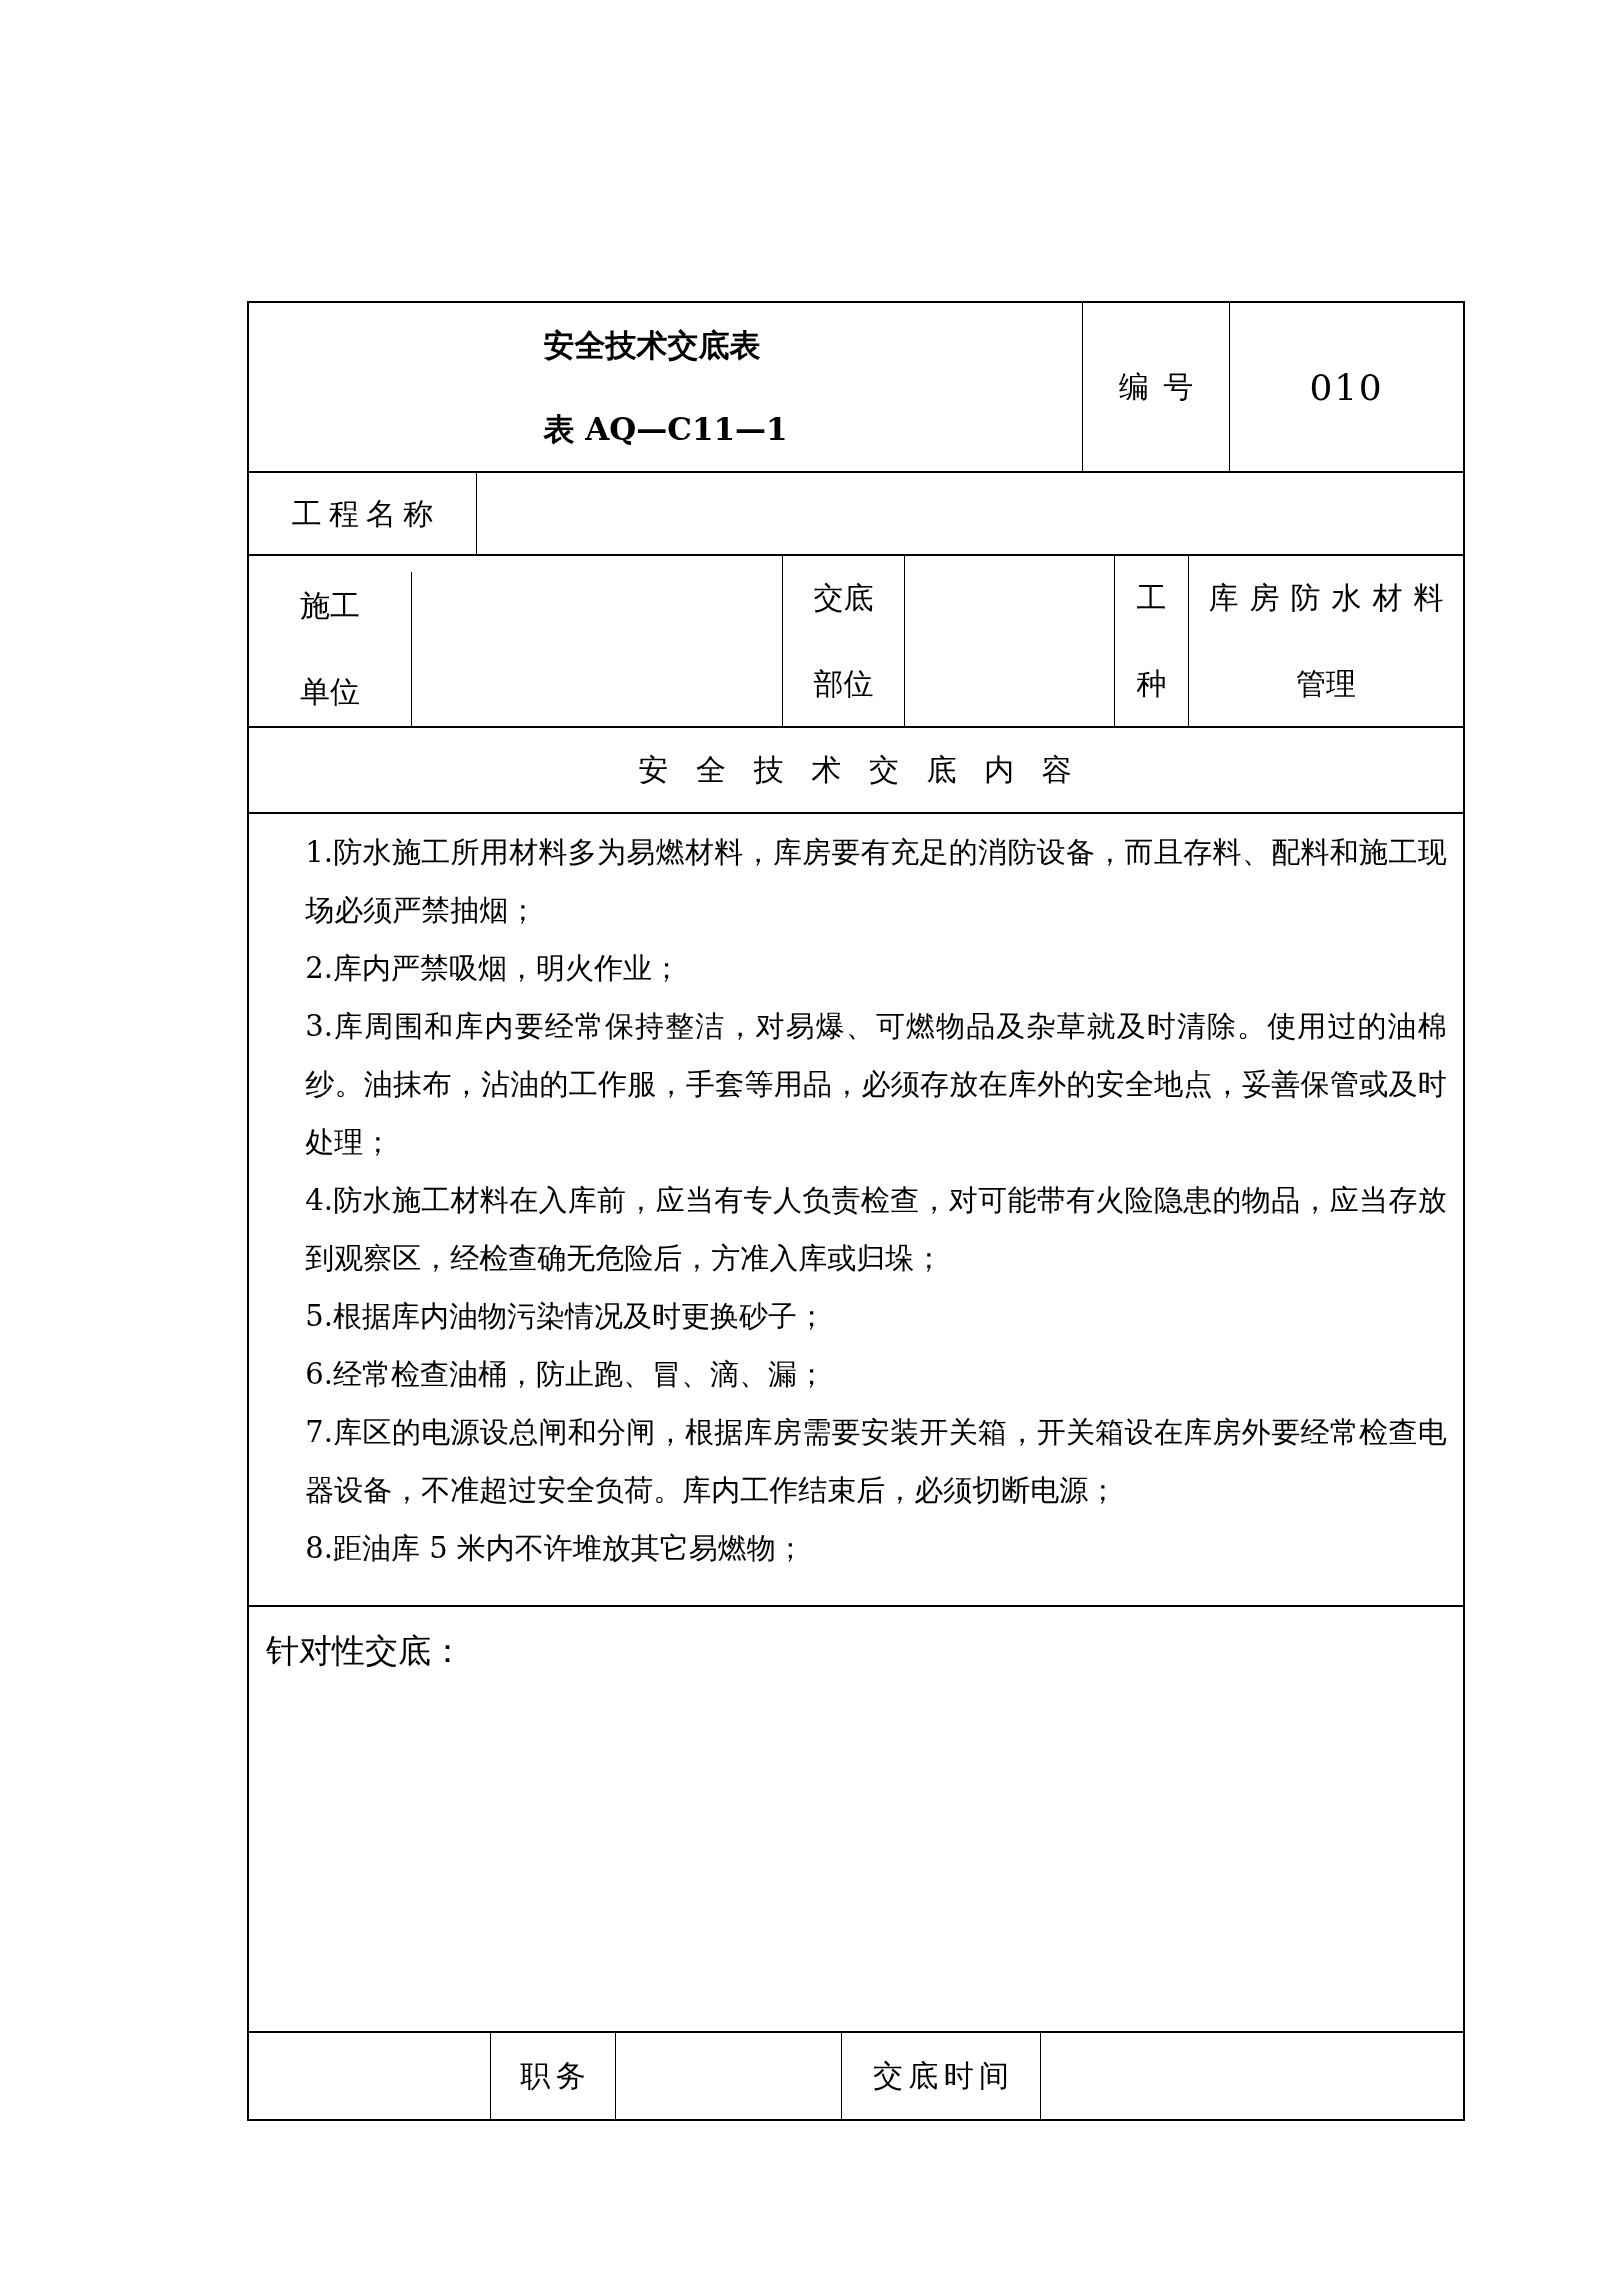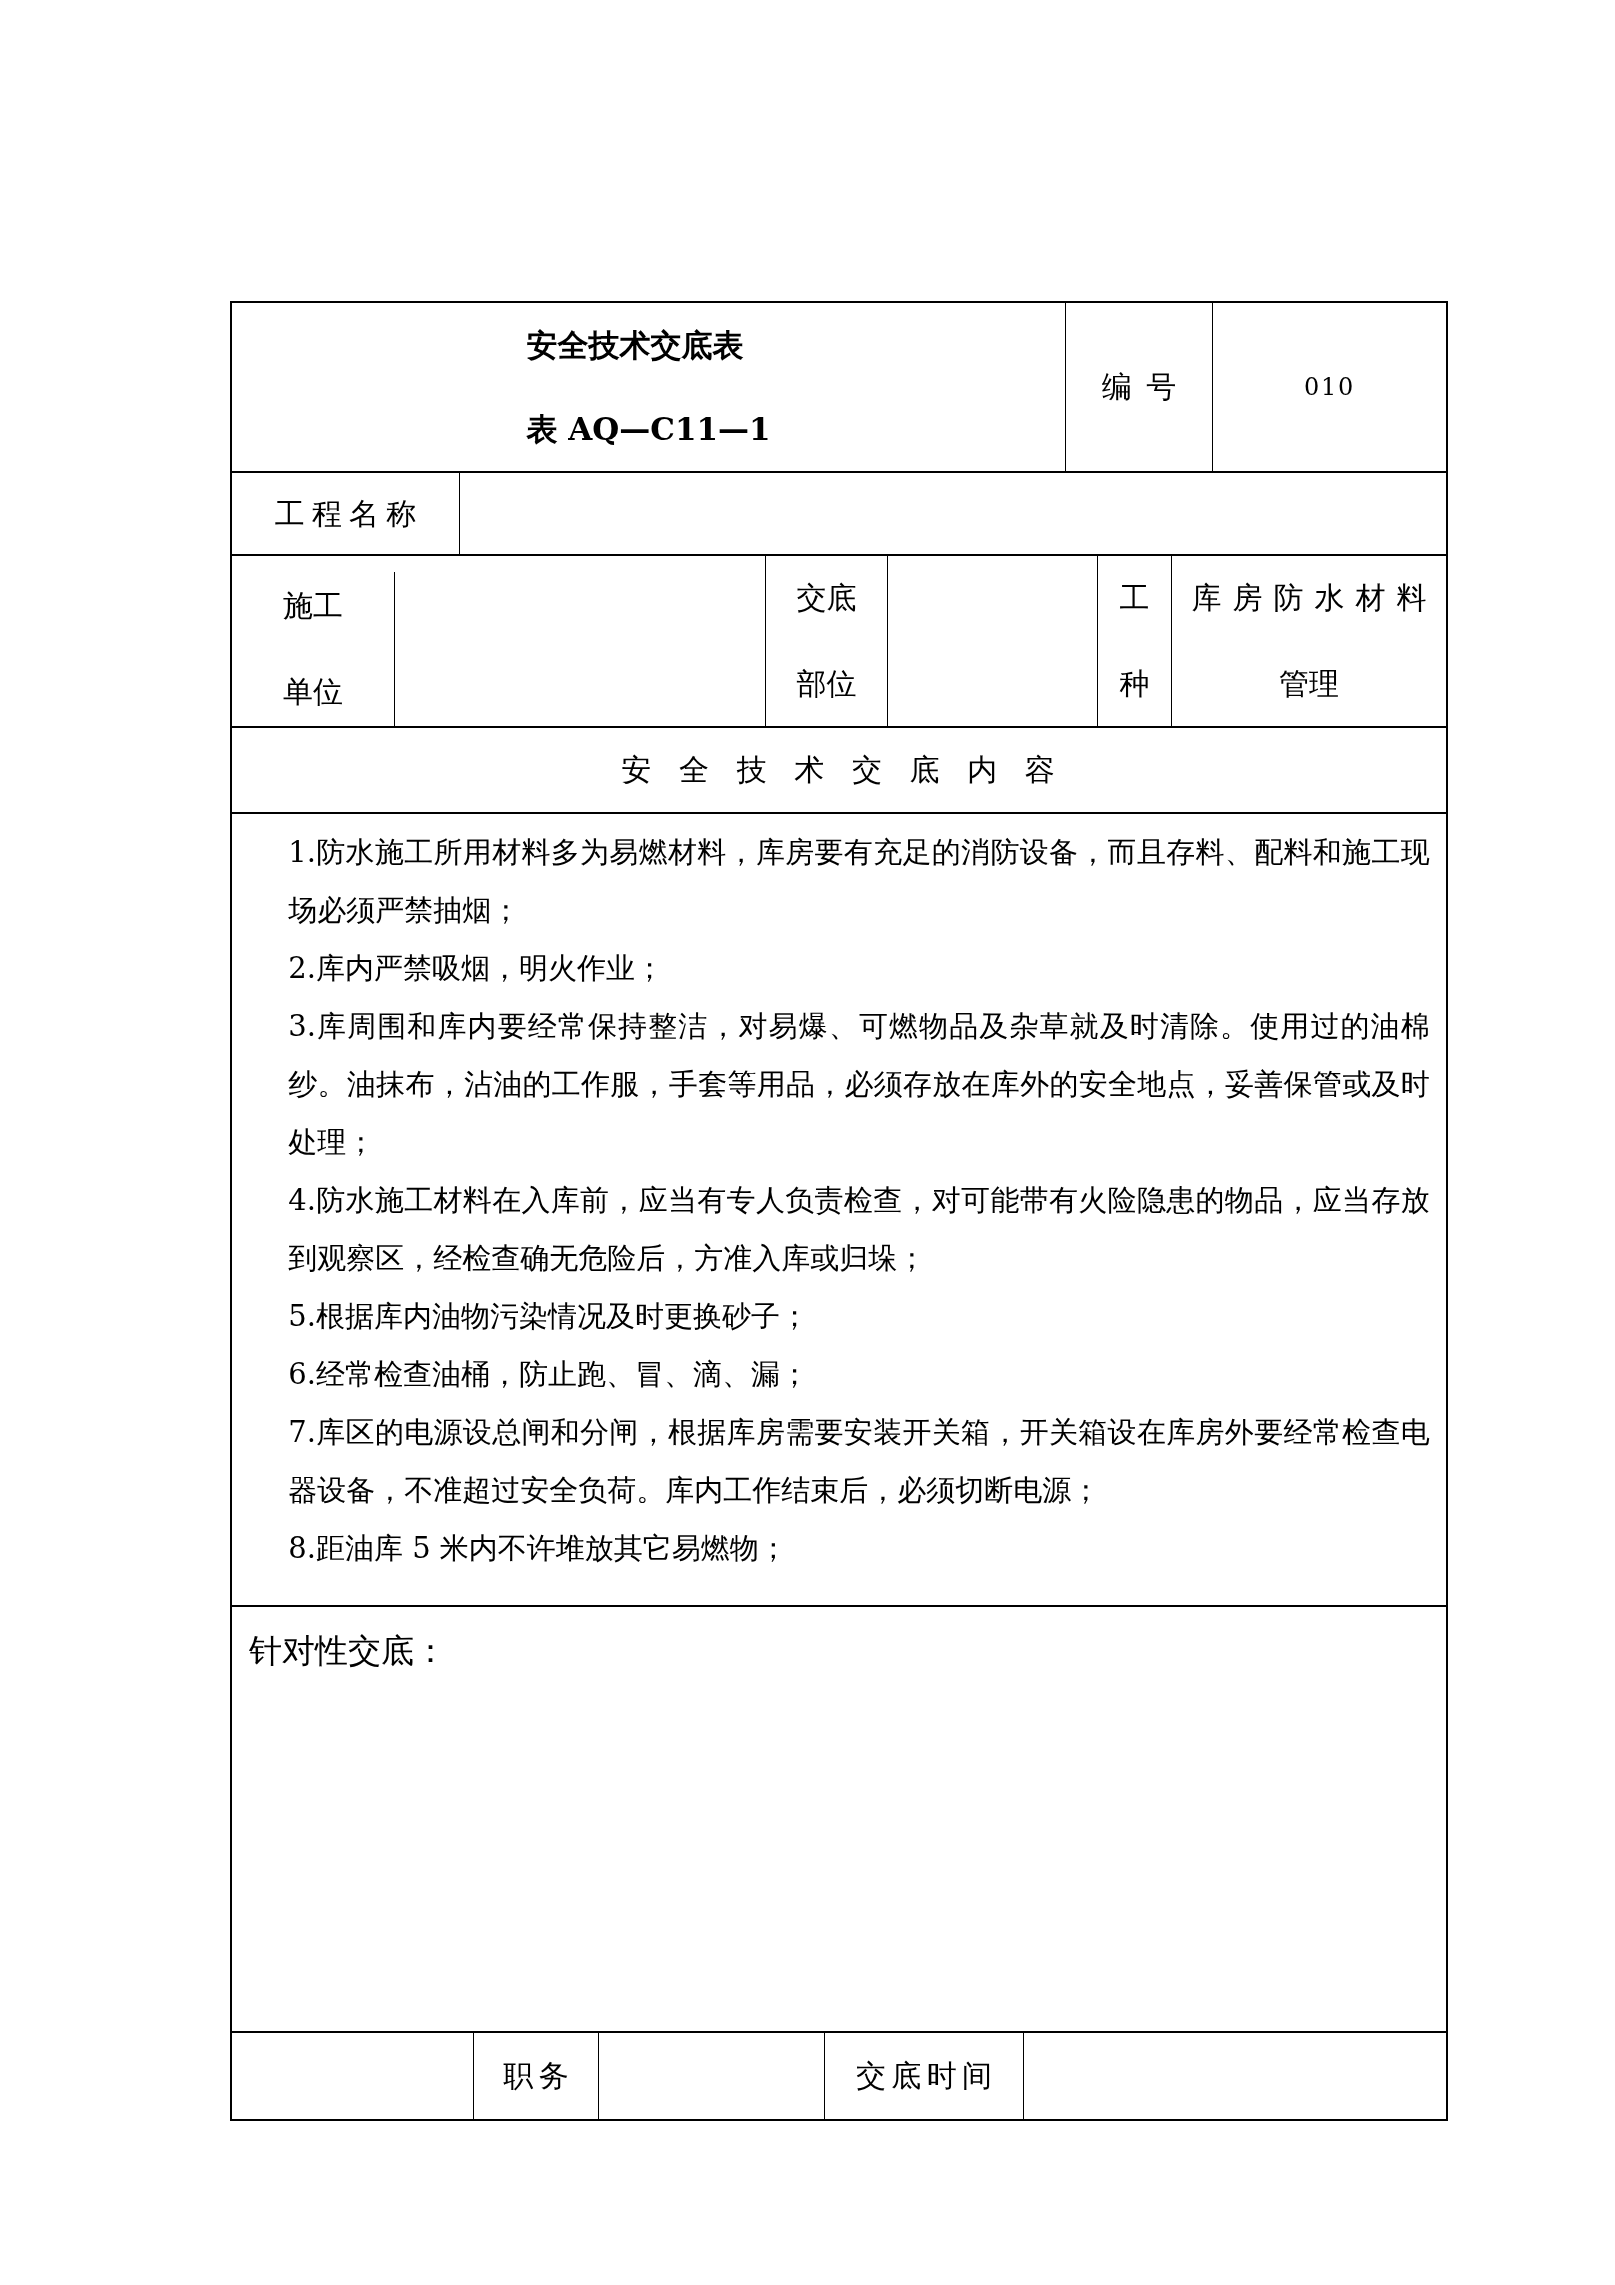--- a/index.html
+++ b/index.html
@@ -4,21 +4,21 @@
 <style>
   html,body{margin:0;padding:0;}
   body{
     width:1616px;height:2285px;
     background:#ffffff;color:#000000;
     font-family:"DejaVu Serif","Liberation Serif",serif;
     position:relative;
   }
   .page{position:absolute;inset:0;background:#ffffff;}
   .form-table{
-    position:absolute;left:230px;top:301px;width:1218px;
+    position:absolute;left:247px;top:301px;width:1218px;
     box-sizing:border-box;border:2.7px solid #000;
     background:#fff;
   }
   .row{display:flex;border-bottom:2.7px solid #000;}
   .row:last-child{border-bottom:none;}
   .c{
     box-sizing:border-box;border-right:1.8px solid #000;
     display:flex;flex-direction:column;justify-content:center;align-items:center;
     overflow:hidden;
   }
@@ -33,21 +33,21 @@
   .r-foot{height:86px;}
   
   .title-block{text-align:left;}
   .title-line{font-weight:bold;font-size:31px;line-height:84px;white-space:nowrap;}
   .lbl{font-size:30px;line-height:36px;white-space:nowrap;}
   .two-line .lbl{line-height:86px;}
   .ls16{letter-spacing:14.5px;text-indent:14.5px;}
   .ls12{letter-spacing:11px;text-indent:11px;}
   .ls8{letter-spacing:7.2px;text-indent:7.2px;}
   .ls6{letter-spacing:5.4px;text-indent:5.4px;}
-  .num{font-size:24px;letter-spacing:1.8px;}
+  .num{font-size:36px;letter-spacing:1.8px;}
   .content-header{font-size:30px;letter-spacing:1.8px;word-spacing:14.5px;white-space:nowrap;}
   .content-cell{
     display:block;justify-content:flex-start;align-items:stretch;
     padding:9px 16.3px 0 16.3px;
     margin-left:40px;
   }
   .content-cell p{
     margin:0;font-size:29px;line-height:58px;text-align:justify;
     text-justify:inter-ideograph;
   }

